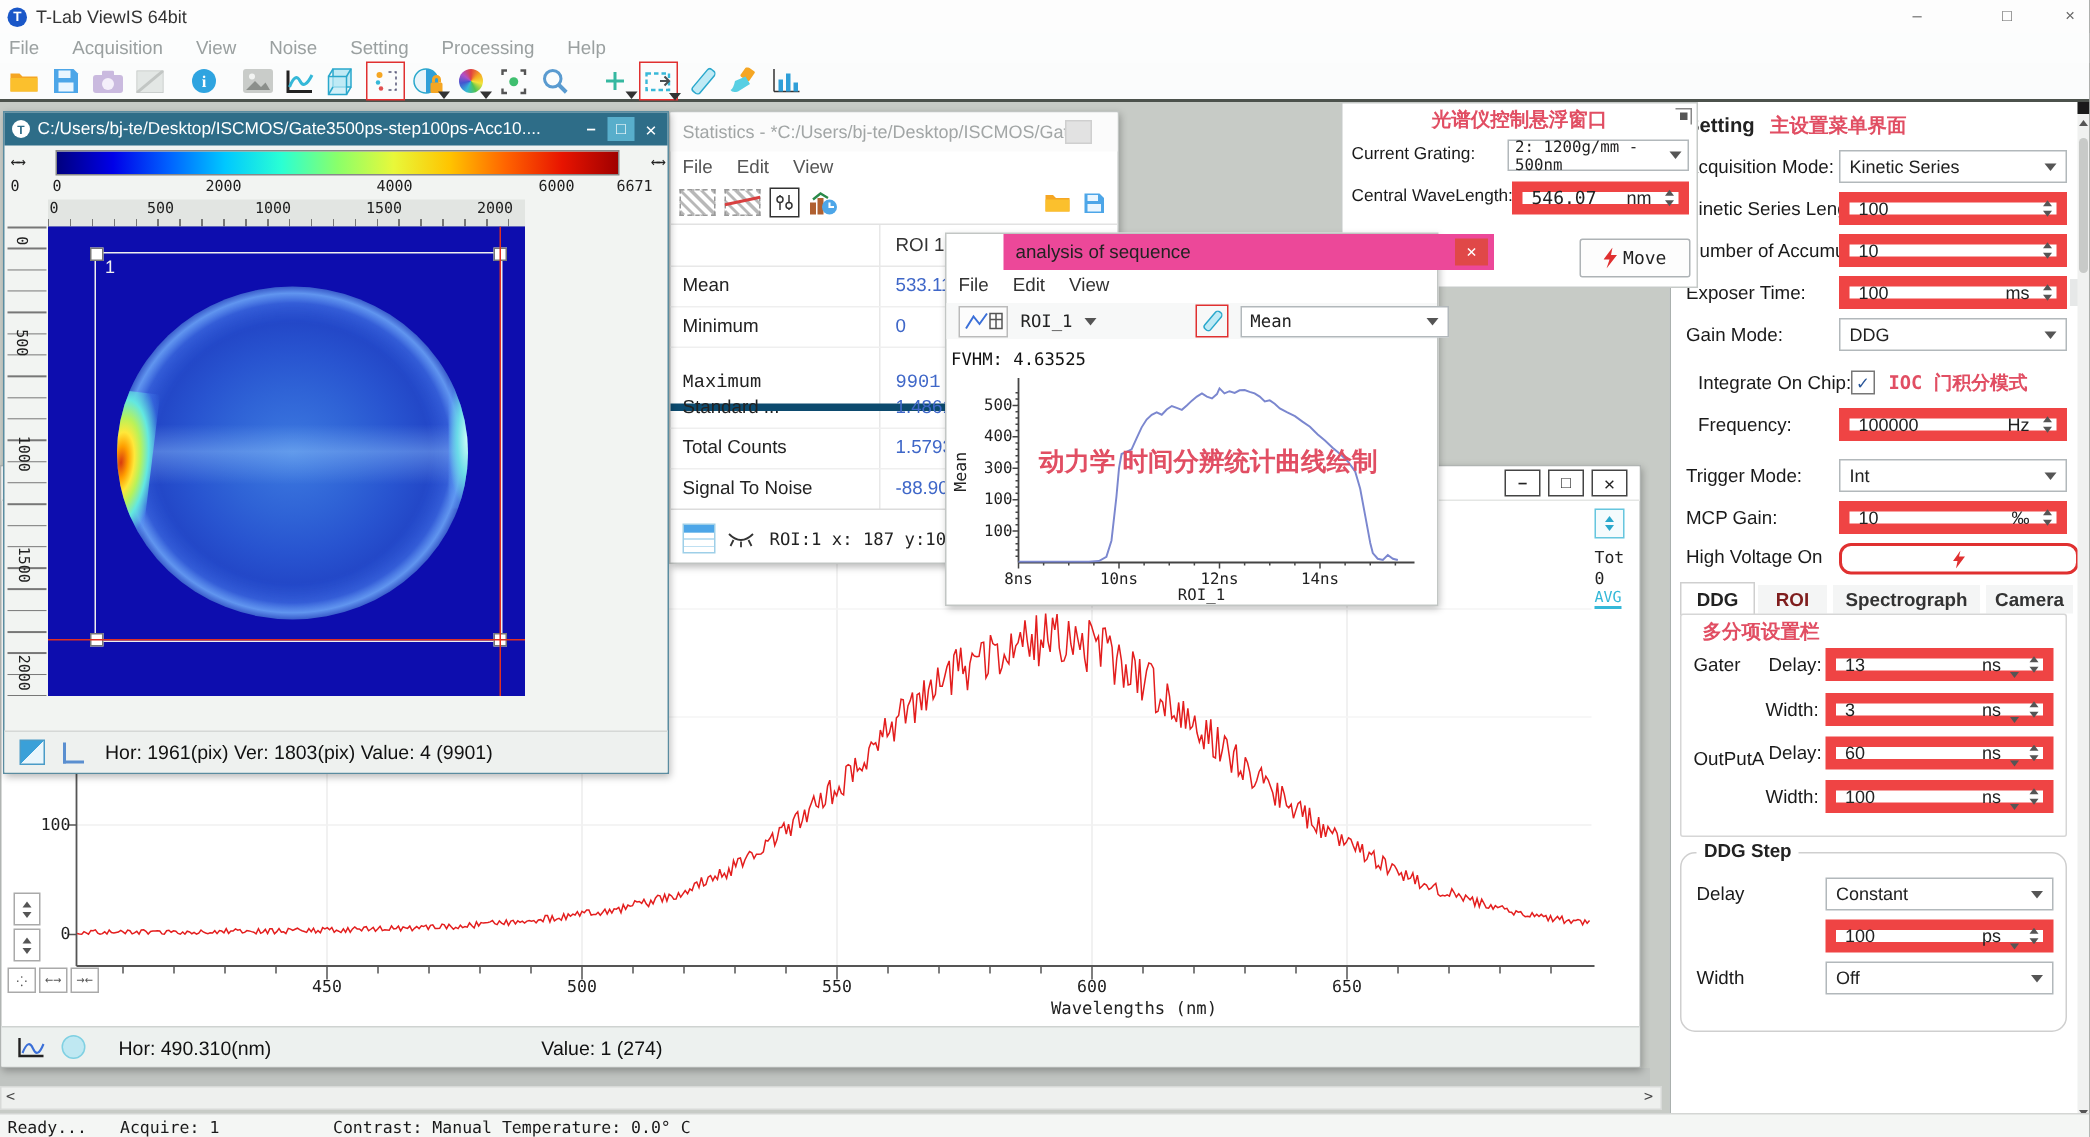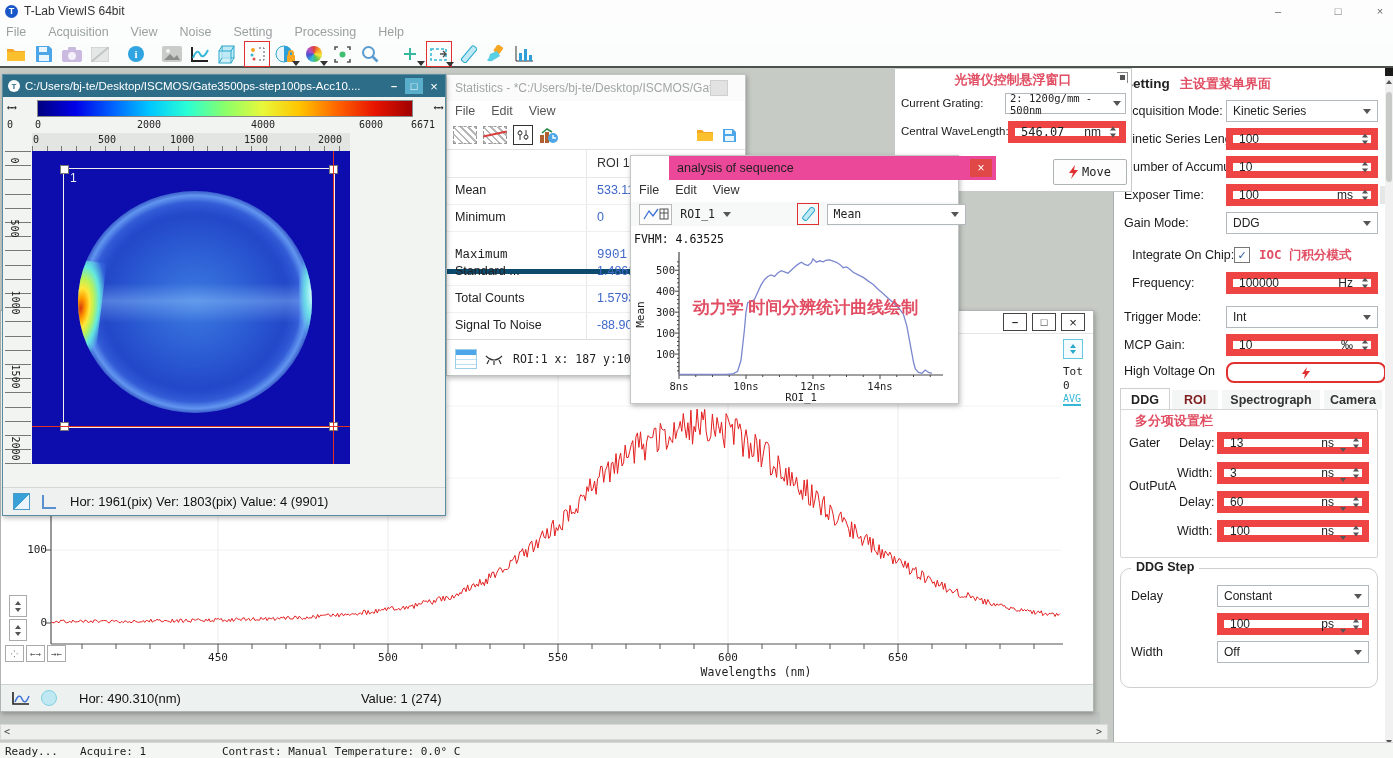--- a/index.html
+++ b/index.html
@@ -658,21 +658,21 @@
       <span class="flabel" style="left:56px;top:56px;">Width:</span>
       <div class="spinbox" style="left:96px;top:52px;width:152px;padding-right:30px;">
           <span>3</span>
           <span class="unit" style="right:28px;">ns</span>
           <span class="caret" style="position:absolute;right:16px;top:9px;border-top-width:4px;border-left-width:3px;border-right-width:3px;"></span>
           <span class="spin">
             <span class="tri-up"></span>
             <span class="tri-dn"></span>
           </span>
         </div>
-      <span class="flabel" style="left:8px;top:69px;">OutPutA</span>
+      <span class="flabel" style="left:8px;top:89px;">OutPutA</span>
       <span class="flabel" style="left:58px;top:85px;">Delay:</span>
       <div class="spinbox" style="left:96px;top:81px;width:152px;padding-right:30px;">
           <span>60</span>
           <span class="unit" style="right:28px;">ns</span>
           <span class="caret" style="position:absolute;right:16px;top:9px;border-top-width:4px;border-left-width:3px;border-right-width:3px;"></span>
           <span class="spin">
             <span class="tri-up"></span>
             <span class="tri-dn"></span>
           </span>
         </div>

